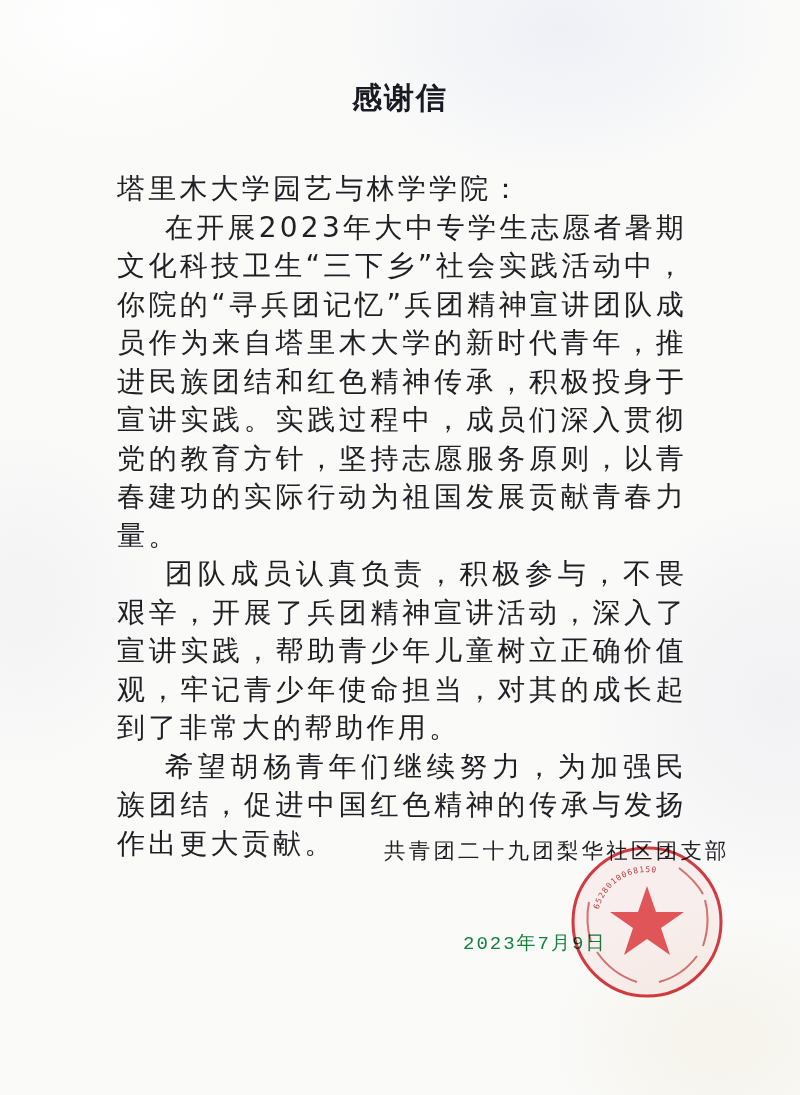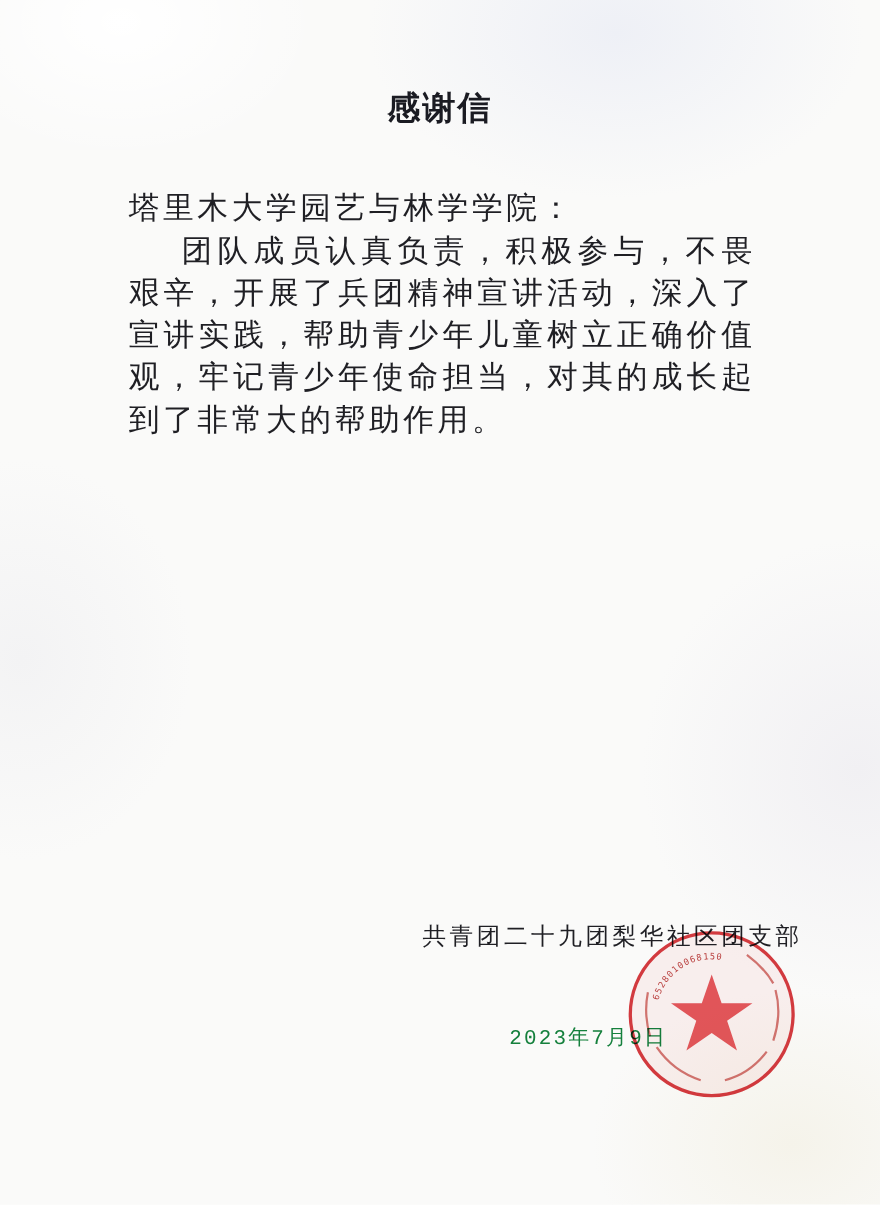--- a/index.html
+++ b/index.html
@@ -91,21 +91,23 @@
   </style>
 </head>
 <body>
 
 <div class="paper"></div>
 
 <div class="title">感谢信</div>
 
 <div class="body-text">
   <p class="salutation">塔里木大学园艺与林学学院：</p>
+  <p class="para">在开展2023年大中专学生志愿者暑期文化科技卫生“三下乡”社会实践活动中，你院的“寻兵团记忆”兵团精神宣讲团队成员作为来自塔里木大学的新时代青年，推进民族团结和红色精神传承，积极投身于宣讲实践。实践过程中，成员们深入贯彻党的教育方针，坚持志愿服务原则，以青春建功的实际行动为祖国发展贡献青春力量。</p>
   <p class="para">团队成员认真负责，积极参与，不畏艰辛，开展了兵团精神宣讲活动，深入了宣讲实践，帮助青少年儿童树立正确价值观，牢记青少年使命担当，对其的成长起到了非常大的帮助作用。</p>
+  <p class="para">希望胡杨青年们继续努力，为加强民族团结，促进中国红色精神的传承与发扬作出更大贡献。</p>
 </div>
 
 <div class="signature">共青团二十九团梨华社区团支部</div>
 <div class="date">2023年7月9日</div>
 
 <svg class="stamp" viewBox="0 0 160 160" xmlns="http://www.w3.org/2000/svg">
   <defs>
     <path id="topArc" d="M 30 80 A 50 50 0 0 1 130 80"></path>
   </defs>
   <circle cx="80" cy="80" r="74" fill="rgba(230,120,130,0.10)" stroke="#d42a2f" stroke-width="3"></circle>

